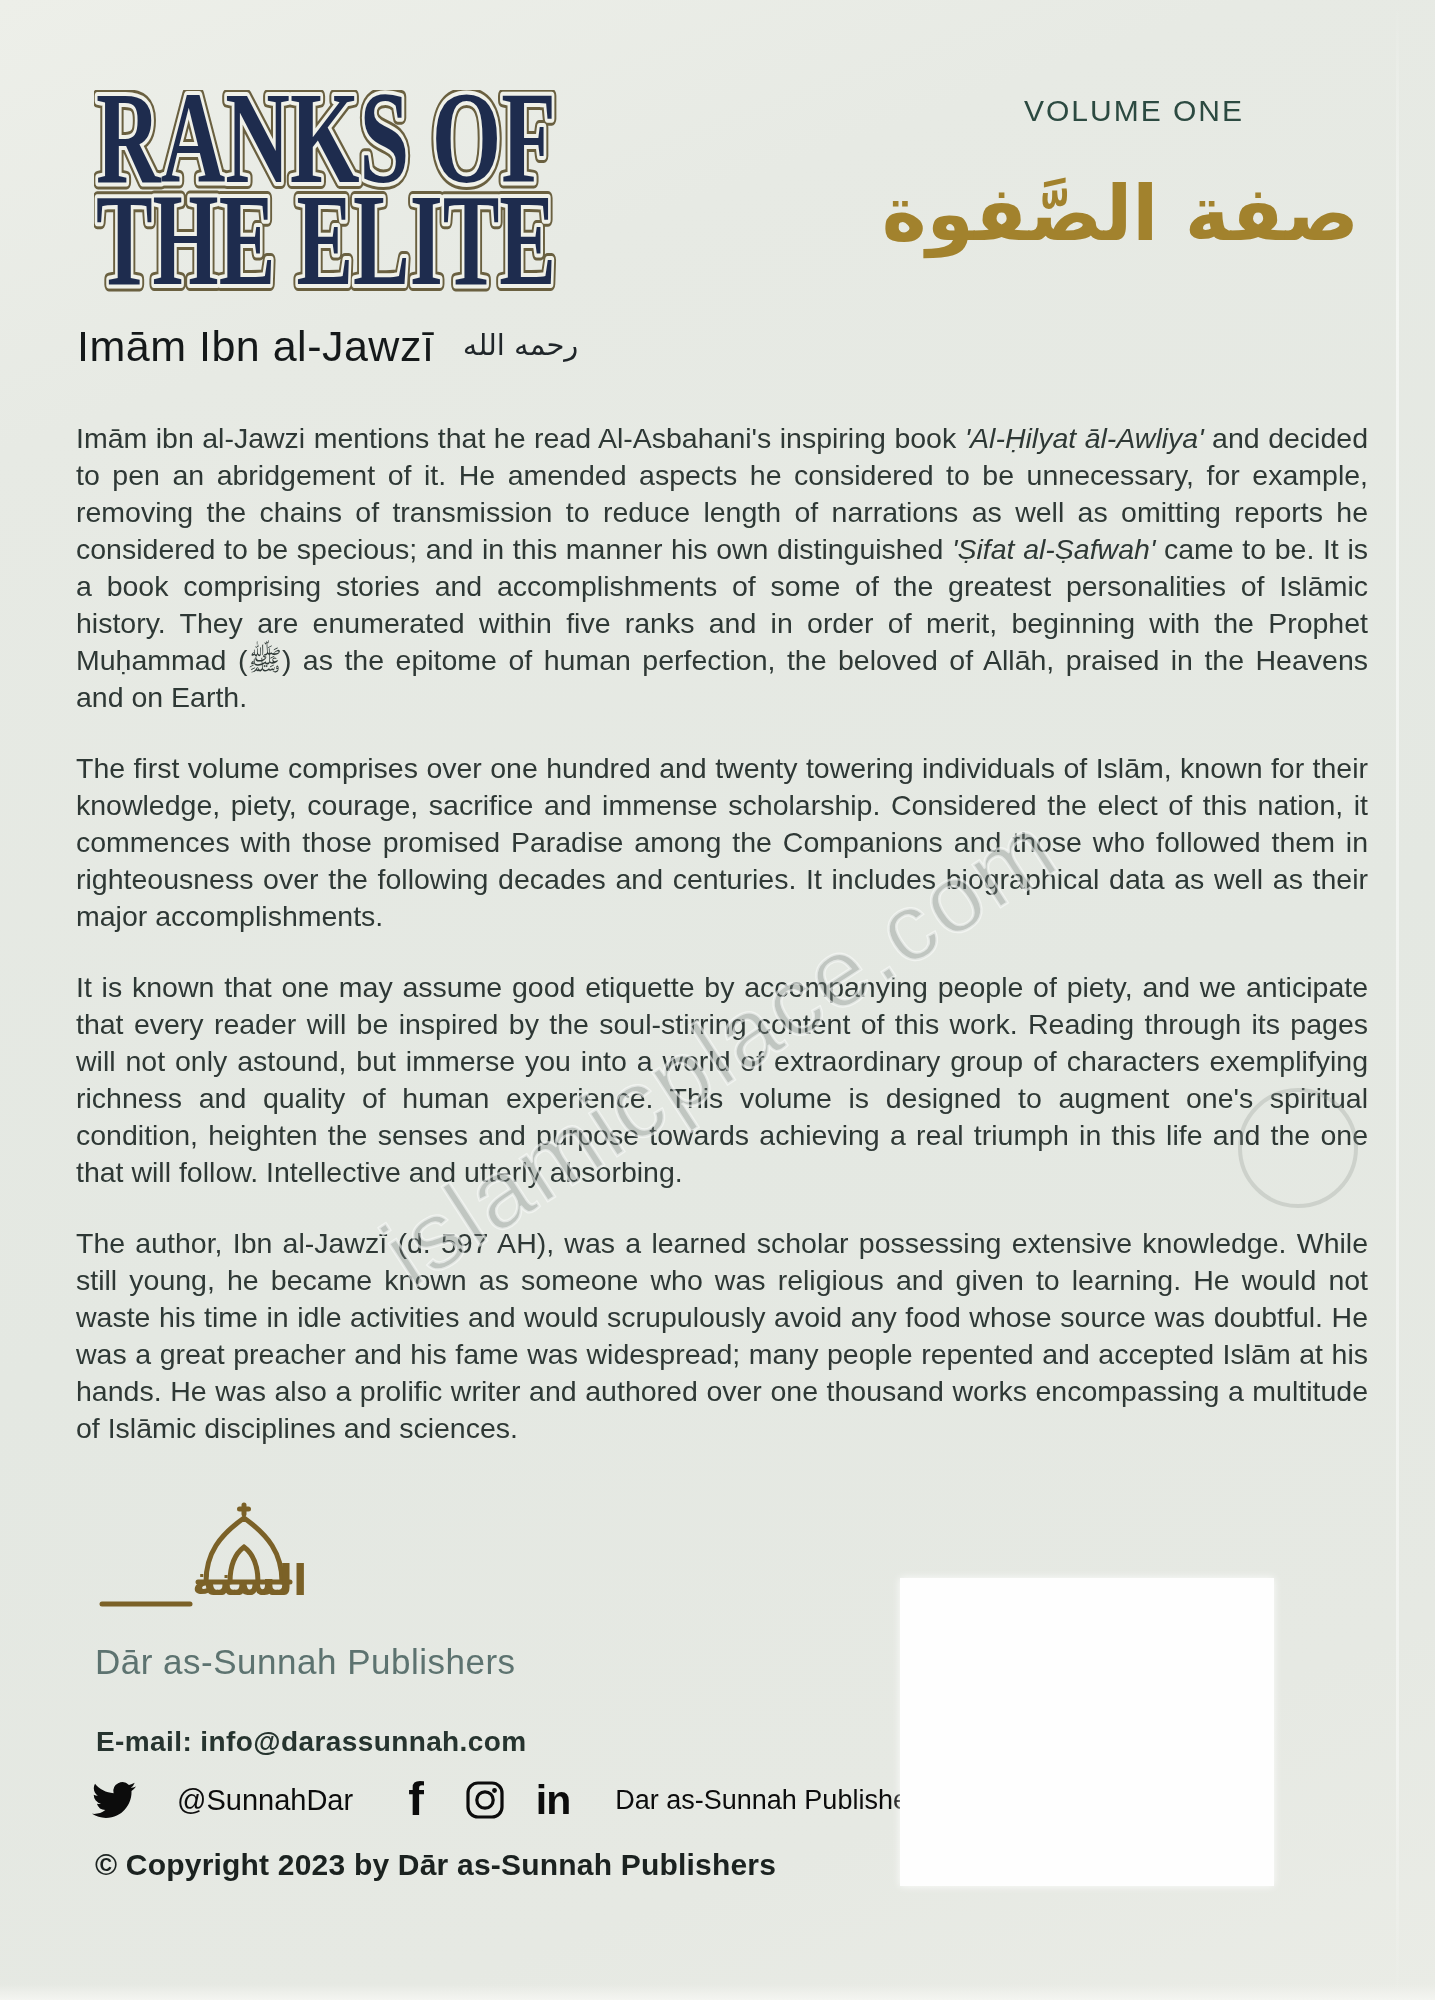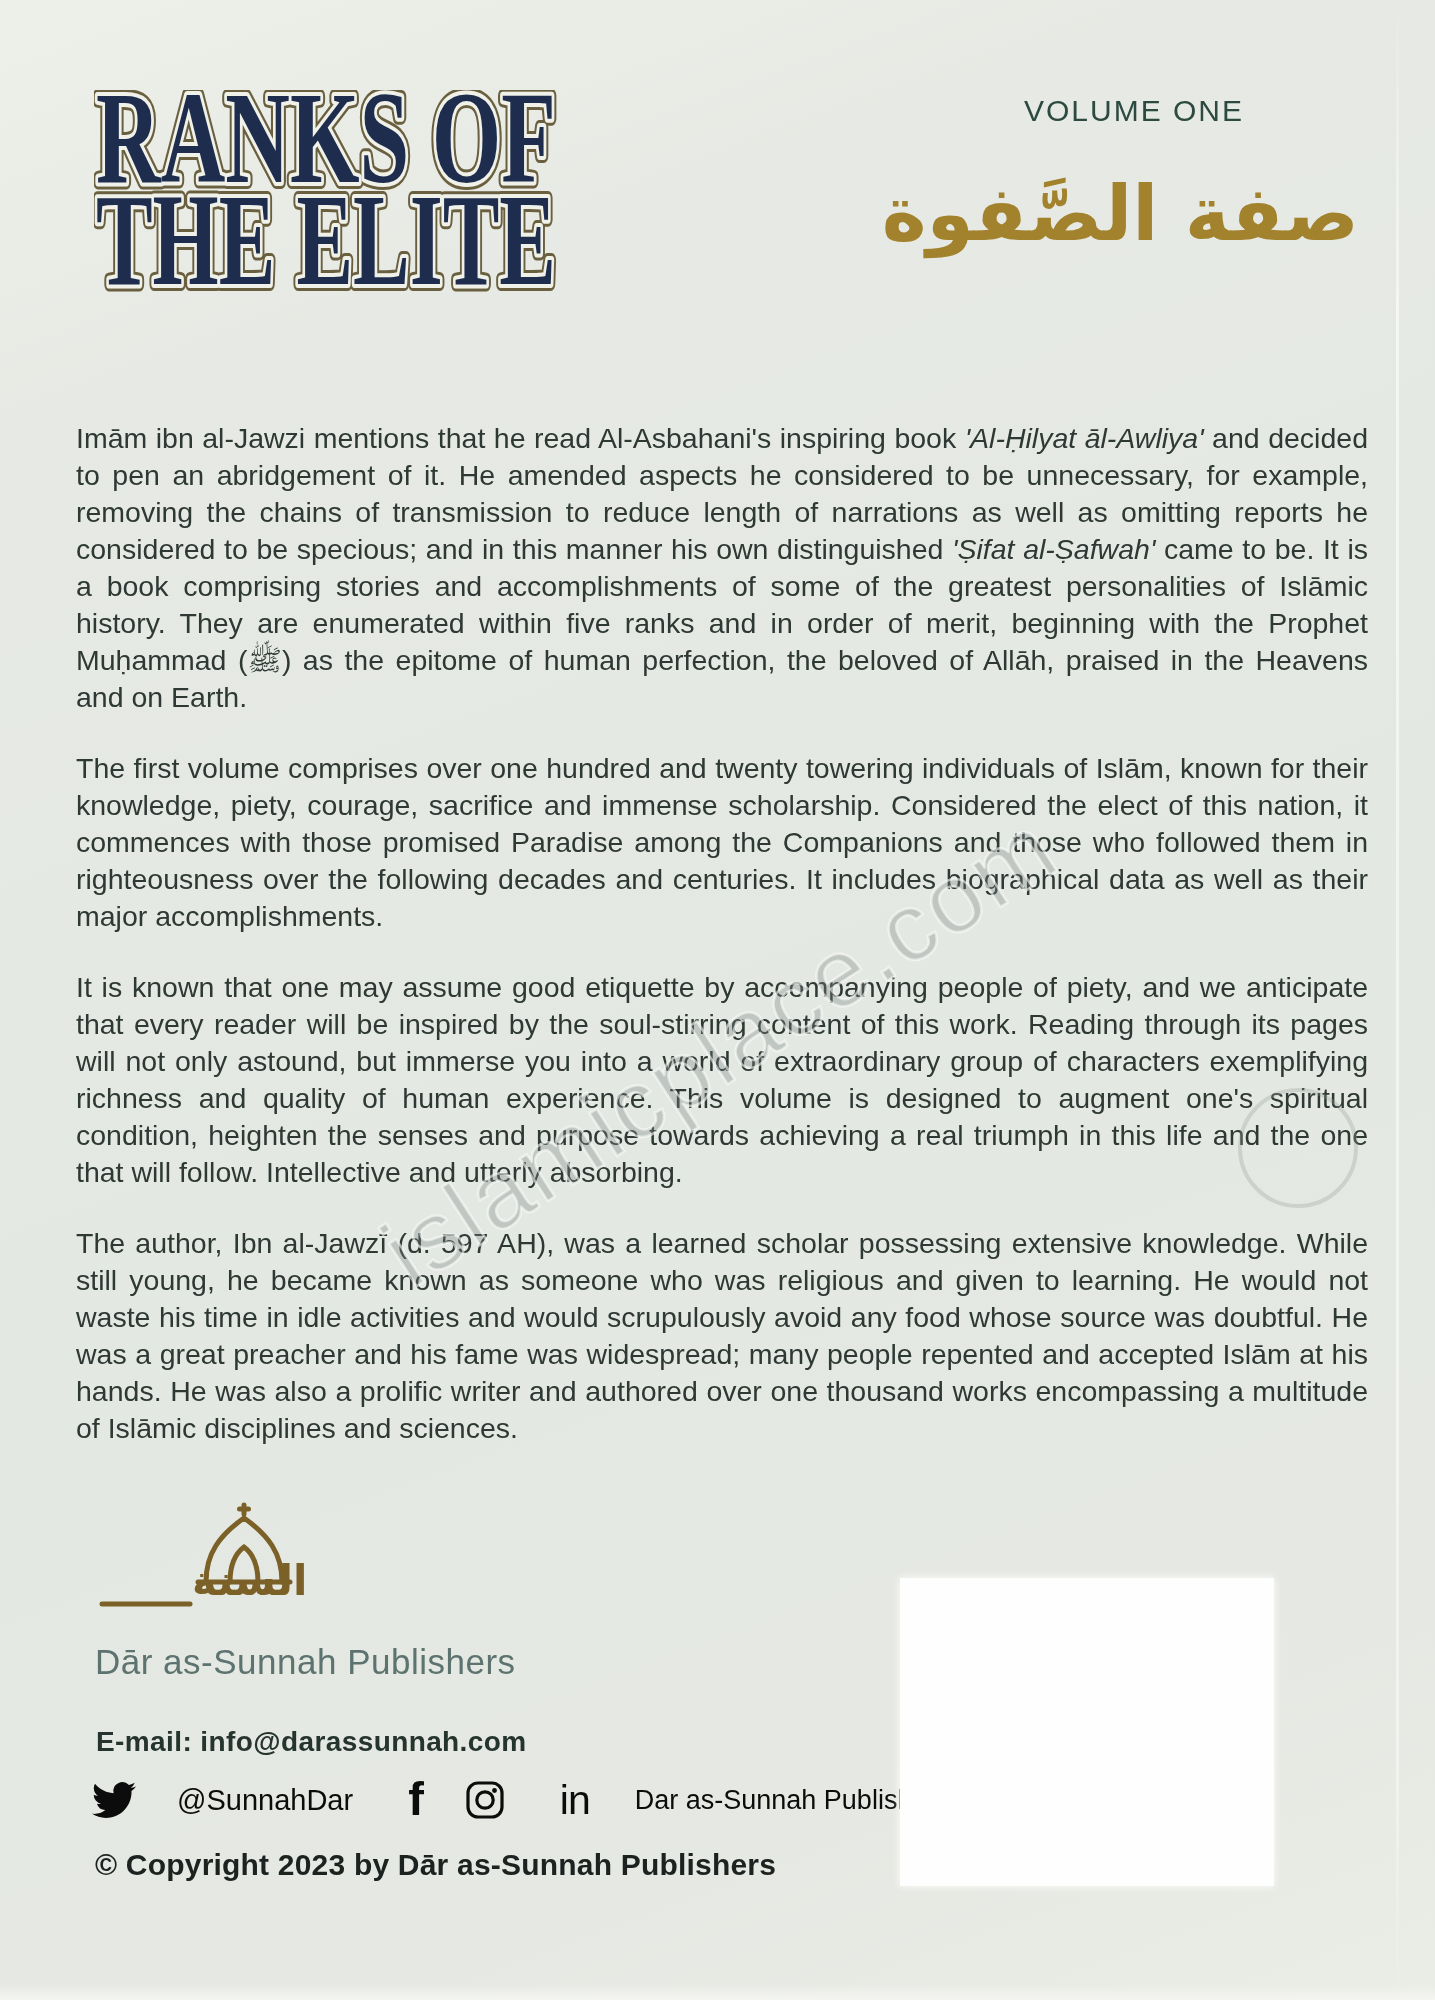--- a/index.html
+++ b/index.html
@@ -84,21 +84,21 @@
     display:flex;align-items:center;color:#0c0c0c;gap:25px;
   }
   .social .bird{width:52px;height:44px;fill:#0c0c0c;}
   .social .handle{font-size:29px;margin-left:12px;}
   .social .fb{
     font-size:47px;font-weight:bold;margin-left:30px;line-height:1;
     transform:translateY(-2px);
   }
   .social .ig{margin-left:16px;}
   .social .li{
-    font-size:41px;font-weight:normal;letter-spacing:-1px;margin-left:30px;line-height:1;
+    font-size:41px;font-weight:bold;letter-spacing:-1px;margin-left:6px;line-height:1;
   }
   .social .acct{font-size:27px;margin-left:20px;}
   .copyright{
     position:absolute;left:95px;top:1848px;
     font-size:30px;font-weight:bold;color:#1b2220;letter-spacing:0.2px;
   }
   .white-box{
     position:absolute;left:900px;top:1578px;width:374px;height:308px;
     background:#fefefe;box-shadow:0 0 8px rgba(255,255,255,0.9);
   }
@@ -126,20 +126,24 @@
       <text class="t-gold" x="2" y="194" textLength="460" lengthAdjust="spacingAndGlyphs">THE ELITE</text>
       <text class="t-cream" x="2" y="194" textLength="460" lengthAdjust="spacingAndGlyphs">THE ELITE</text>
       <text class="t-navy" x="2" y="194" textLength="460" lengthAdjust="spacingAndGlyphs">THE ELITE</text>
     </g>
   </svg>
 
   <div class="volume">VOLUME ONE</div>
 
   <div class="arabic-title">صفة الصَّفوة</div>
 
+  <div class="author">
+    <span>Imām Ibn al-Jawzī</span>
+    <span class="honorific">رحمه الله</span>
+  </div>
 
   <main class="blurb">
     <p><span>Imām ibn al-Jawzi mentions that he read Al-Asbahani's inspiring book </span><em>'Al-Ḥilyat āl-Awliya'</em><span> and decided to pen an abridgement of it. He amended aspects he considered to be unnecessary, for example, removing the chains of transmission to reduce length of narrations as well as omitting reports he considered to be specious; and in this manner his own distinguished </span><em>'Ṣifat al-Ṣafwah'</em><span> came to be. It is a book comprising stories and accomplishments of some of the greatest personalities of Islāmic history. They are enumerated within five ranks and in order of merit, beginning with the Prophet Muḥammad (ﷺ) as the epitome of human perfection, the beloved of Allāh, praised in the Heavens and on Earth.</span></p>
     <p>The first volume comprises over one hundred and twenty towering individuals of Islām, known for their knowledge, piety, courage, sacrifice and immense scholarship. Considered the elect of this nation, it commences with those promised Paradise among the Companions and those who followed them in righteousness over the following decades and centuries. It includes biographical data as well as their major accomplishments.</p>
     <p>It is known that one may assume good etiquette by accompanying people of piety, and we anticipate that every reader will be inspired by the soul-stirring content of this work. Reading through its pages will not only astound,  but immerse you into a world of extraordinary group of characters exemplifying richness and quality of human experience. This volume is designed to augment one's spiritual condition, heighten the senses and purpose towards achieving a real triumph in this life and the one that will follow. Intellective and utterly absorbing.</p>
     <p>The author, Ibn al-Jawzī (d. 597 AH), was a learned scholar possessing extensive knowledge. While still young, he became known as someone who was religious and given to learning. He would not waste his time in idle activities and would scrupulously avoid any food whose source was doubtful. He was a great preacher and his fame was widespread; many people repented and accepted Islām at his hands. He was also a prolific writer and authored over one thousand works encompassing a multitude of Islāmic disciplines and sciences.</p>
   </main>
 
   <div class="watermark">islamicplace.com</div>
   <div class="wm-ring"></div>

